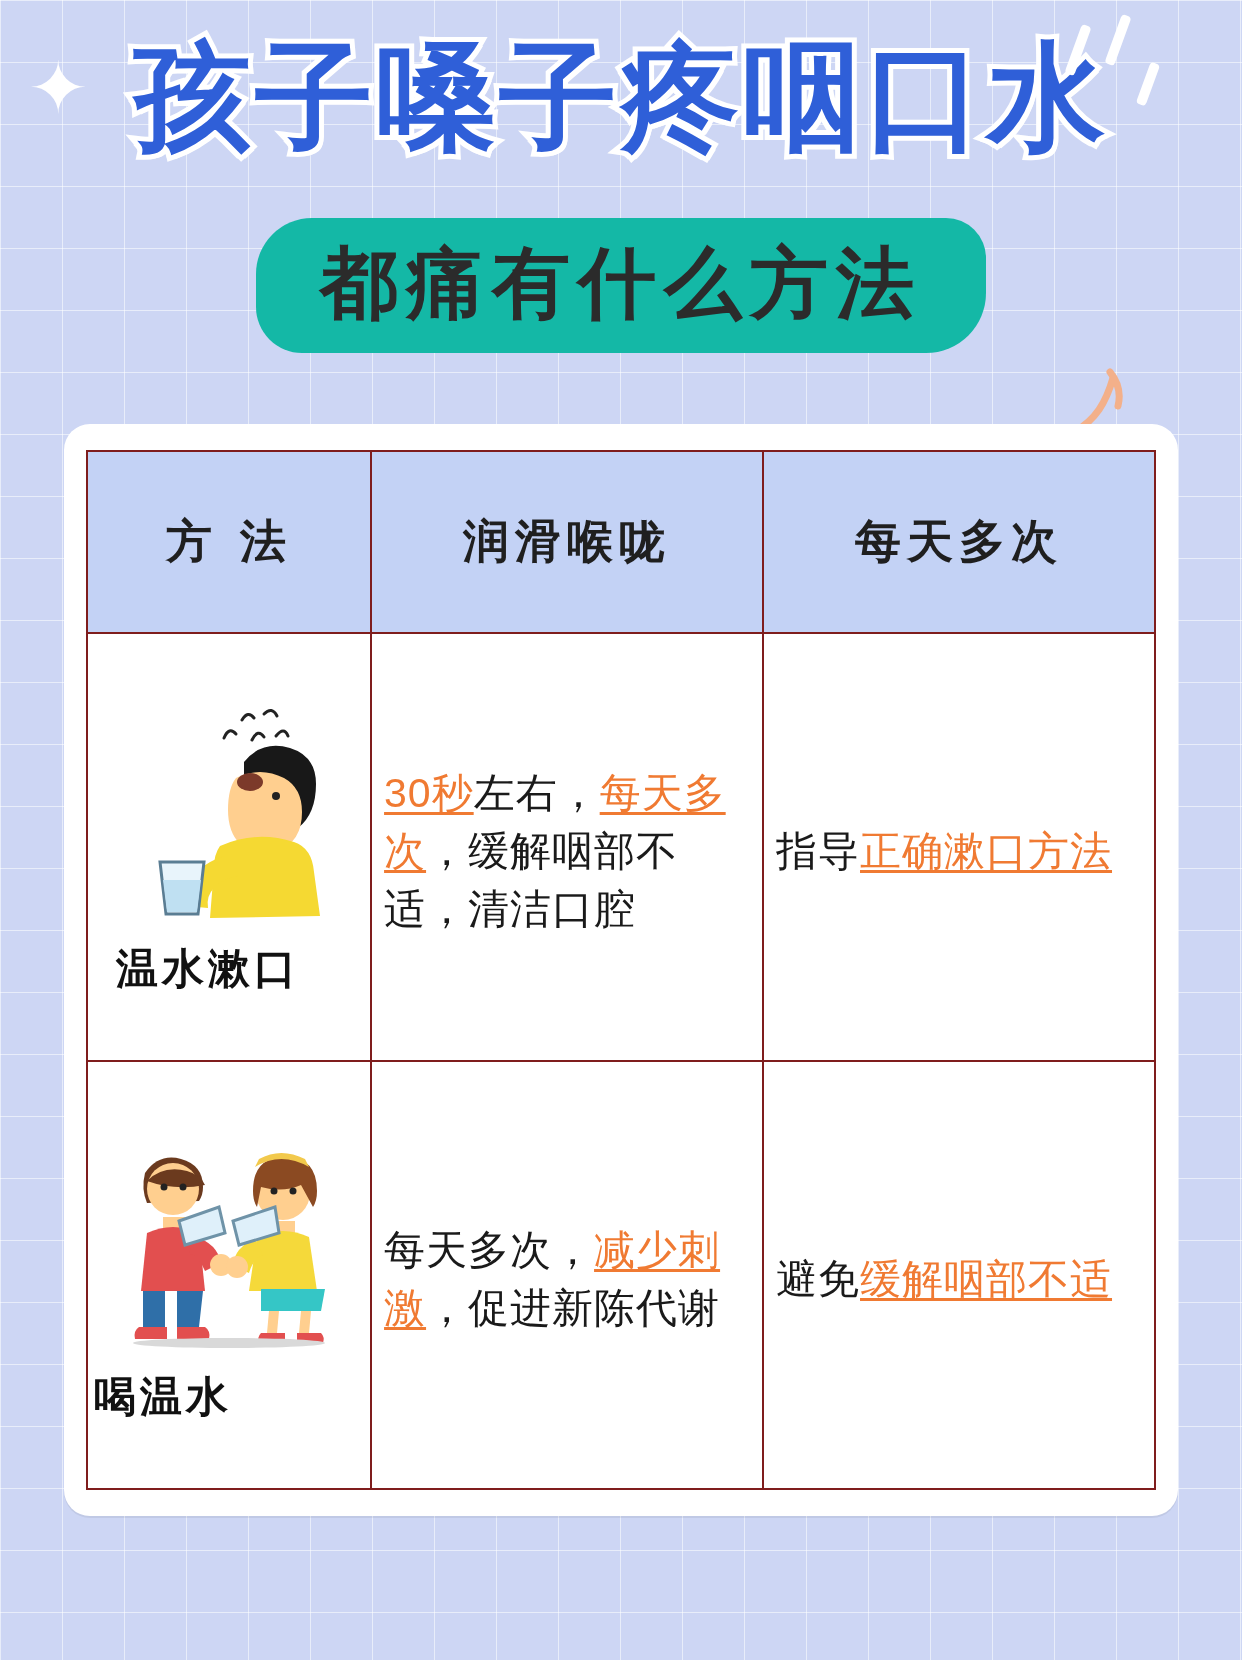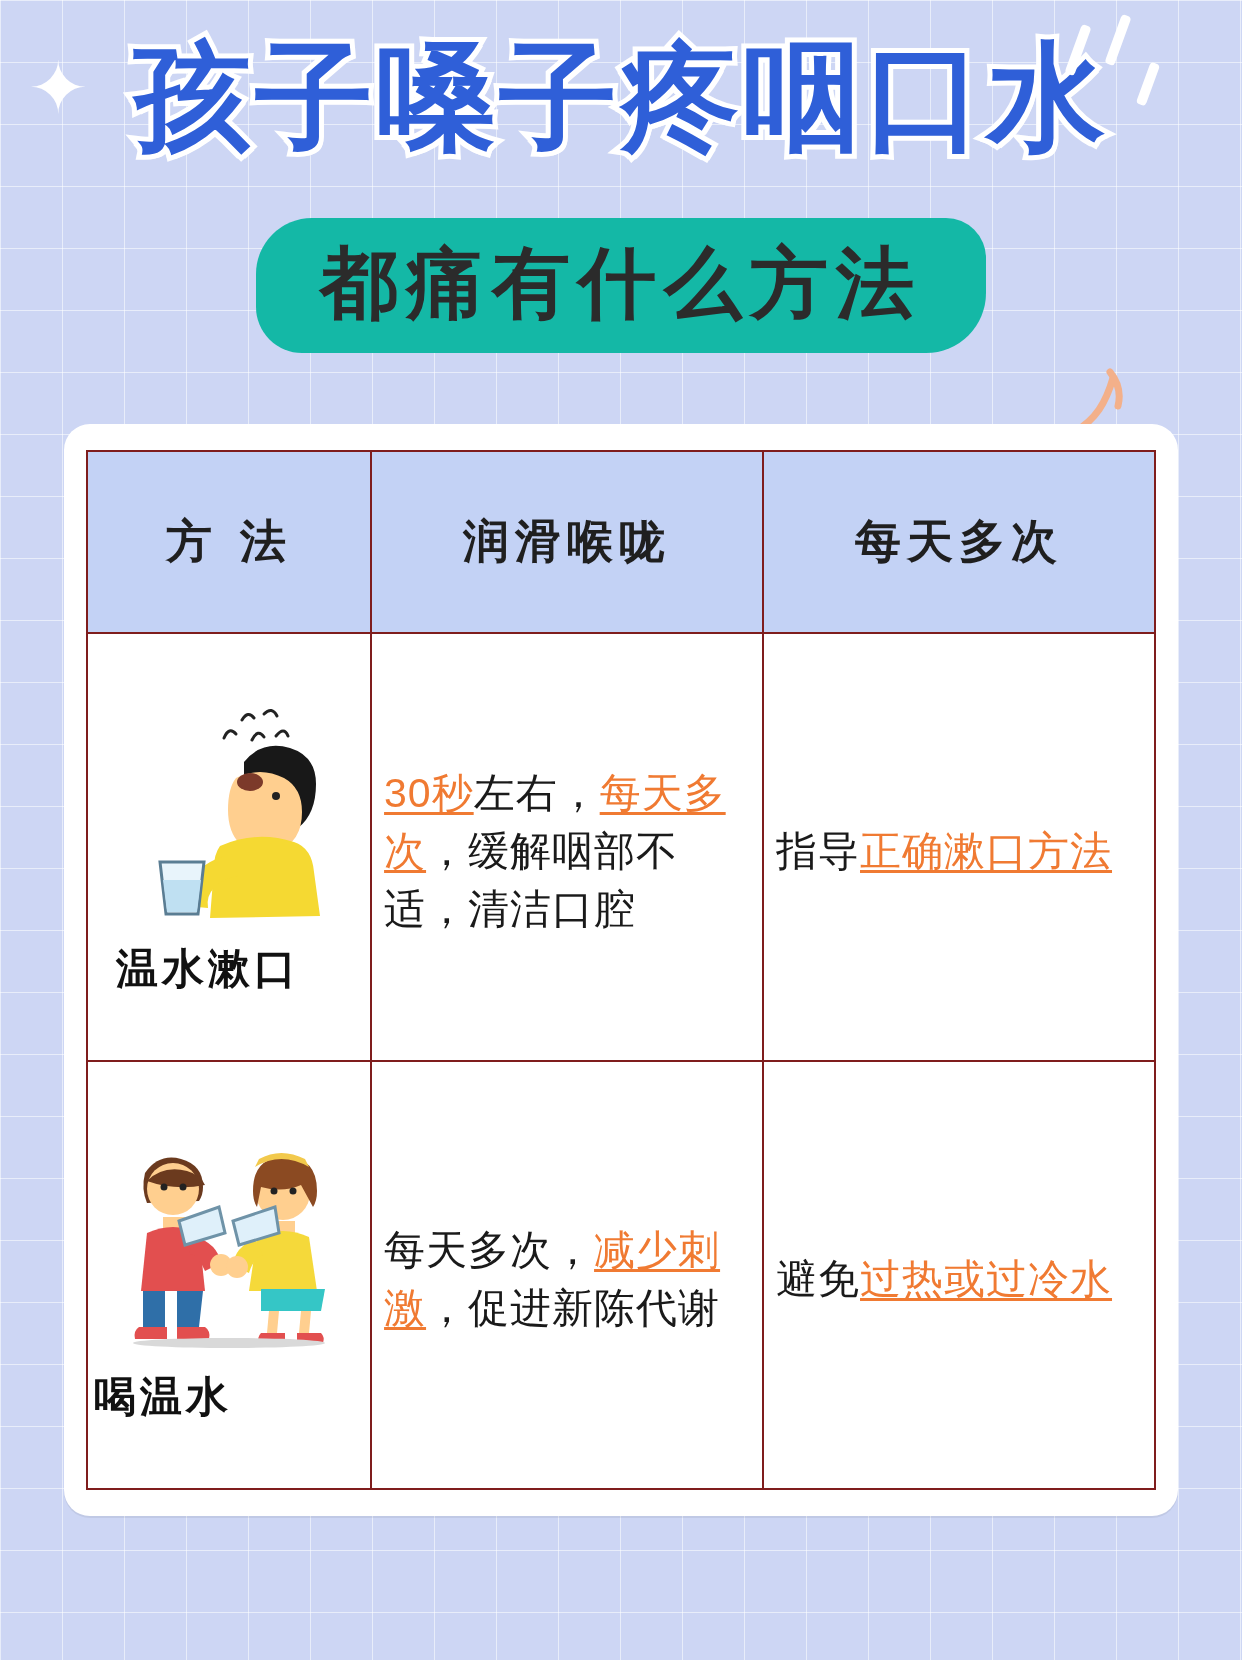--- a/index.html
+++ b/index.html
@@ -296,18 +296,18 @@
 
               <ellipse cx="112" cy="214" rx="96" ry="5" fill="#d9d9d9"></ellipse>
             </svg>
           </div>
           <div class="method-label centered">喝温水</div>
         </td>
         <td class="text-cell">
           <span>每天多次，</span><span class="hl">减少刺激</span><span>，促进新陈代谢</span>
         </td>
         <td class="text-cell">
-          <span>避免</span><span class="hl">过热或过冷水</span>
+          <span>避免</span><span class="hl">缓解咽部不适</span>
         </td>
       </tr>
     </tbody>
   </table>
 </div>
 
 </body></html>

